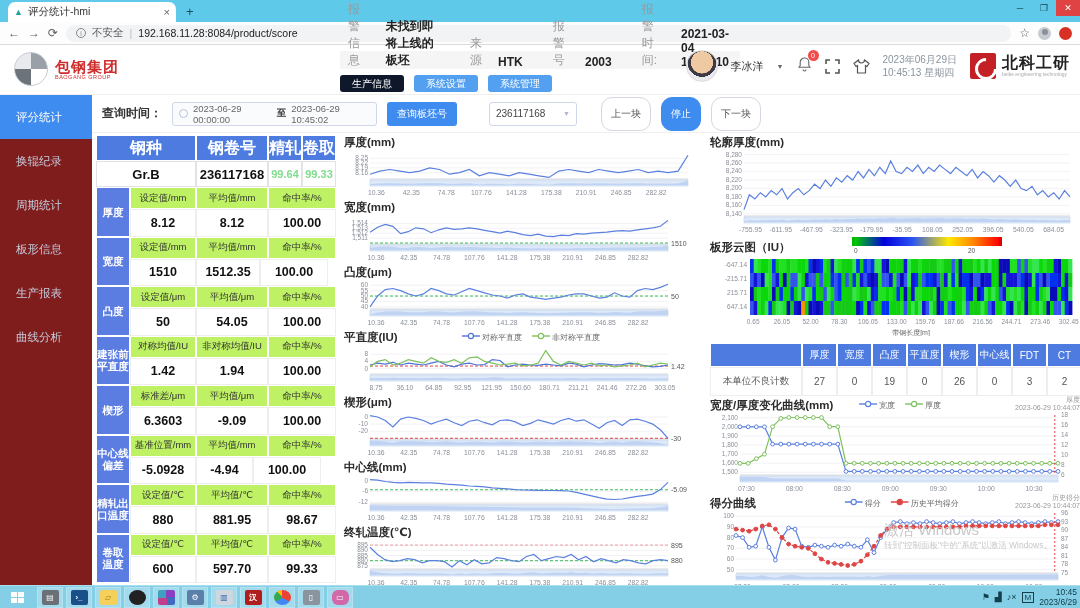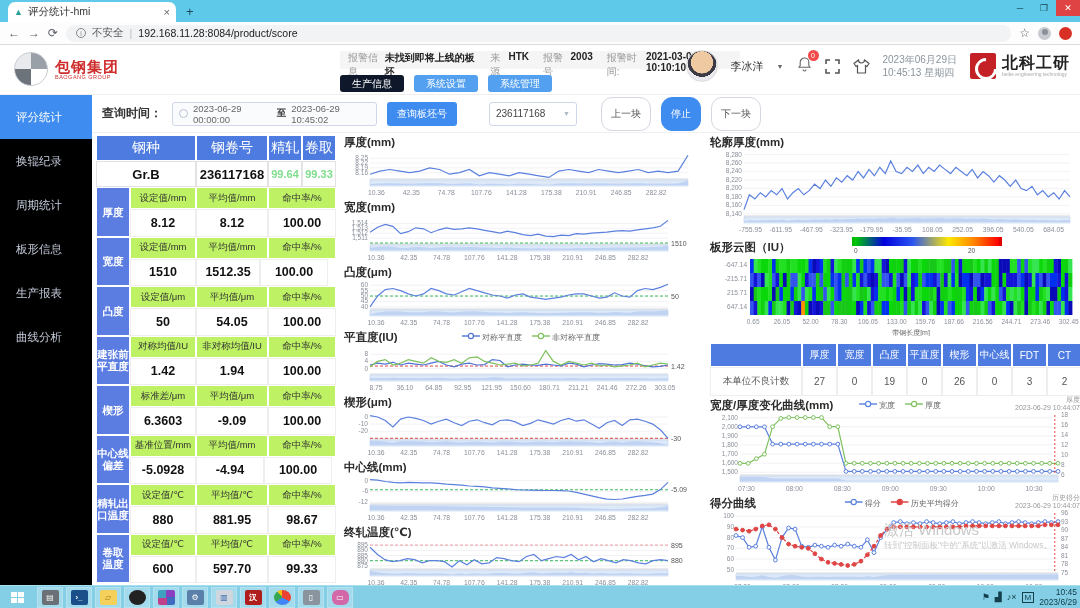--- a/index.html
+++ b/index.html
@@ -23,59 +23,59 @@
   .circ-i{width:10px;height:10px;border:1px solid #888;border-radius:50%;font-size:7px;display:flex;align-items:center;justify-content:center;color:#888}
   .prof{width:13px;height:13px;border-radius:50%;background:#c7cbd1;position:relative}
   .prof:after{content:"";position:absolute;left:3.5px;top:2px;width:6px;height:6px;border-radius:50%;background:#8a9097}
   .reddot{width:13px;height:13px;border-radius:50%;background:#d93025}
   
   .appheader{height:50px;background:#fff;position:relative;border-bottom:1px solid #eee}
   .logo{position:absolute;left:14px;top:7px;display:flex;align-items:center;gap:7px}
   .swirl{width:34px;height:34px;border-radius:50%;background:conic-gradient(#9aa0a8 0 25%,#fff 25% 50%,#6d737b 50% 75%,#e8eaee 75%);border:1px solid #c9ccd2}
   .logo-txt{color:#cf2e2e;font-weight:bold;font-size:15px;line-height:15px;letter-spacing:1px}
   .logo-sub{color:#cf2e2e;font-size:5.5px;letter-spacing:.5px}
-  .alarmbar{position:absolute;left:340px;top:6px;width:400px;height:18px;background:#f5f5f5;display:flex;align-items:flex-start;font-size:10px;color:#999;gap:0;padding:0 8px}
+  .alarmbar{position:absolute;left:340px;top:6px;width:400px;height:18px;background:#f5f5f5;display:flex;align-items:flex-end;font-size:12px;color:#999;gap:16px;padding:0 8px}
   .alarmbar b{color:#222;font-weight:bold}
   .hnav{position:absolute;left:340px;top:30px;display:flex;gap:10px}
   .hnav .hbtn{height:17px;padding:0 12px;border-radius:3px;background:#53a0f0;color:#fff;font-size:10px;display:flex;align-items:center}
   .hnav .hbtn.active{background:#0f172a}
   .hright{position:absolute;right:10px;top:5px;display:flex;align-items:center;gap:13px}
   .avatar{width:32px;height:32px;border-radius:50%;background:radial-gradient(circle at 50% 38%,#efc9a2 0 46%,#3c3a45 47% 60%,#e9e9ef 61%);border:1px solid #ddd}
   .uname{font-size:11px;color:#333}
   .caret{font-size:7px;color:#666}
   .bellwrap{position:relative}
   .badge{position:absolute;top:-6px;right:-7px;min-width:11px;height:11px;border-radius:6px;background:#f34b4b;color:#fff;font-size:7px;display:flex;align-items:center;justify-content:center;padding:0 2px}
   .hdatetime{font-size:10px;color:#8a949e;line-height:13px}
   .bklogo{display:flex;align-items:center;gap:6px}
   .bkmark{width:26px;height:26px;background:#c42127;position:relative;border-radius:2px}
   .bkmark:after{content:"";position:absolute;left:5px;top:5px;width:16px;height:16px;border:3px solid #fff;border-radius:50%;border-top-color:transparent;transform:rotate(45deg)}
   .bkname{font-size:16px;font-weight:bold;color:#222;letter-spacing:1px;line-height:16px}
   .bksub{font-size:5px;color:#aaa}
   
   .main{display:flex;height:490px}
-  .sidebar{width:92px;background:#000000;flex-shrink:0}
+  .sidebar{width:92px;background:#7f1d1d;flex-shrink:0}
   .sb-item{height:44px;display:flex;align-items:center;padding-left:16px;font-size:11.5px;color:#c5cbdc;cursor:pointer}
   .sb-item.active{background:#3f8cf0;color:#fff}
   .content{flex:1;background:#fff;overflow:hidden}
   .querybar{height:38px;display:flex;align-items:center;gap:10px;padding-left:10px;border-bottom:1px solid #f0f0f0}
   .qlabel{font-size:12px;font-weight:bold;color:#333}
   .qrange{width:205px;height:24px;border:1px solid #cfd8e8;border-radius:3px;background:#fafbfd;display:flex;align-items:center;font-size:9.5px;color:#666;padding:0 6px;gap:5px}
   .qrange .clk{width:9px;height:9px;border:1px solid #b9c4d6;border-radius:50%;flex-shrink:0}
   .qrange .to{color:#333;font-weight:bold}
   .qbtn{height:24px;padding:0 10px;background:#3f8cf0;color:#fff;border:none;border-radius:3px;font-size:10px}
   .qselect{width:88px;height:24px;border:1px solid #cfd8e8;border-radius:3px;font-size:10px;color:#444;display:flex;align-items:center;justify-content:space-between;padding:0 6px;margin-left:22px}
   .qselect .chev{font-size:7px;color:#b0b8c8}
   .navbtn{height:24px;padding:16px 9px;border:1px solid #d4d8e0;border-radius:11px;background:#fff;font-size:10px;color:#555;display:flex;align-items:center}
   .navbtn.blue{background:#3f8cf0;border-color:#3f8cf0;color:#fff}
   .gap1{margin-left:14px}
   .panels{display:flex;padding-top:2px}
   
   .sumtable{width:240px;margin-left:4px;flex-shrink:0;font-size:11px}
   .st-row{display:flex}
-  .st-h{background:#4d7be0;color:#fff;font-weight:normal;display:flex;align-items:center;justify-content:center;border:0.5px solid #fff;font-size:14px}
+  .st-h{background:#4d7be0;color:#fff;font-weight:bold;display:flex;align-items:center;justify-content:center;border:0.5px solid #fff;font-size:16px}
   .st-v{background:#fff;display:flex;align-items:center;justify-content:center;border:0.5px solid #e3e3e3;font-weight:bold;color:#111}
   .st-green{color:#7fdd8c}
   .st-block{display:flex}
   .st-label{width:34px;background:#5b7de2;color:#fff;font-weight:bold;font-size:10.5px;display:flex;align-items:center;justify-content:center;text-align:center;border:0.5px solid #fff;white-space:pre-line;line-height:12px}
   .st-sub{flex:1}
   .st-subh{display:flex;height:22px}
   .st-subh div{background:#bef264;color:#333;font-size:9.5px;display:flex;align-items:center;justify-content:center;border:0.5px solid #fff}
   .st-subv{display:flex;height:27.5px}
   .st-subv div{background:#fff;font-size:12.5px;font-weight:bold;color:#111;display:flex;align-items:center;justify-content:center;border:0.5px solid #eee}
   
@@ -318,21 +318,21 @@
               <div class="st-label">中心线
 偏差</div>
               <div class="st-sub">
                 <div class="st-subh">
                   <div style="width:66px">基准位置/mm</div>
                   <div style="width:72px">平均值/mm</div>
                   <div style="width:68px">命中率/%</div>
                 </div>
                 <div class="st-subv">
                   <div style="width:66px" class="">-5.0928</div>
-                  <div style="width:68px" class="">-4.94</div>
+                  <div style="width:57px" class="">-4.94</div>
                   <div style="width:68px" class="st-green">100.00</div>
                 </div>
               </div>
             </div>
             <div class="st-block" style="height:49.5px">
               <div class="st-label">精轧出
 口温度</div>
               <div class="st-sub">
                 <div class="st-subh">
                   <div style="width:66px">设定值/℃</div>

